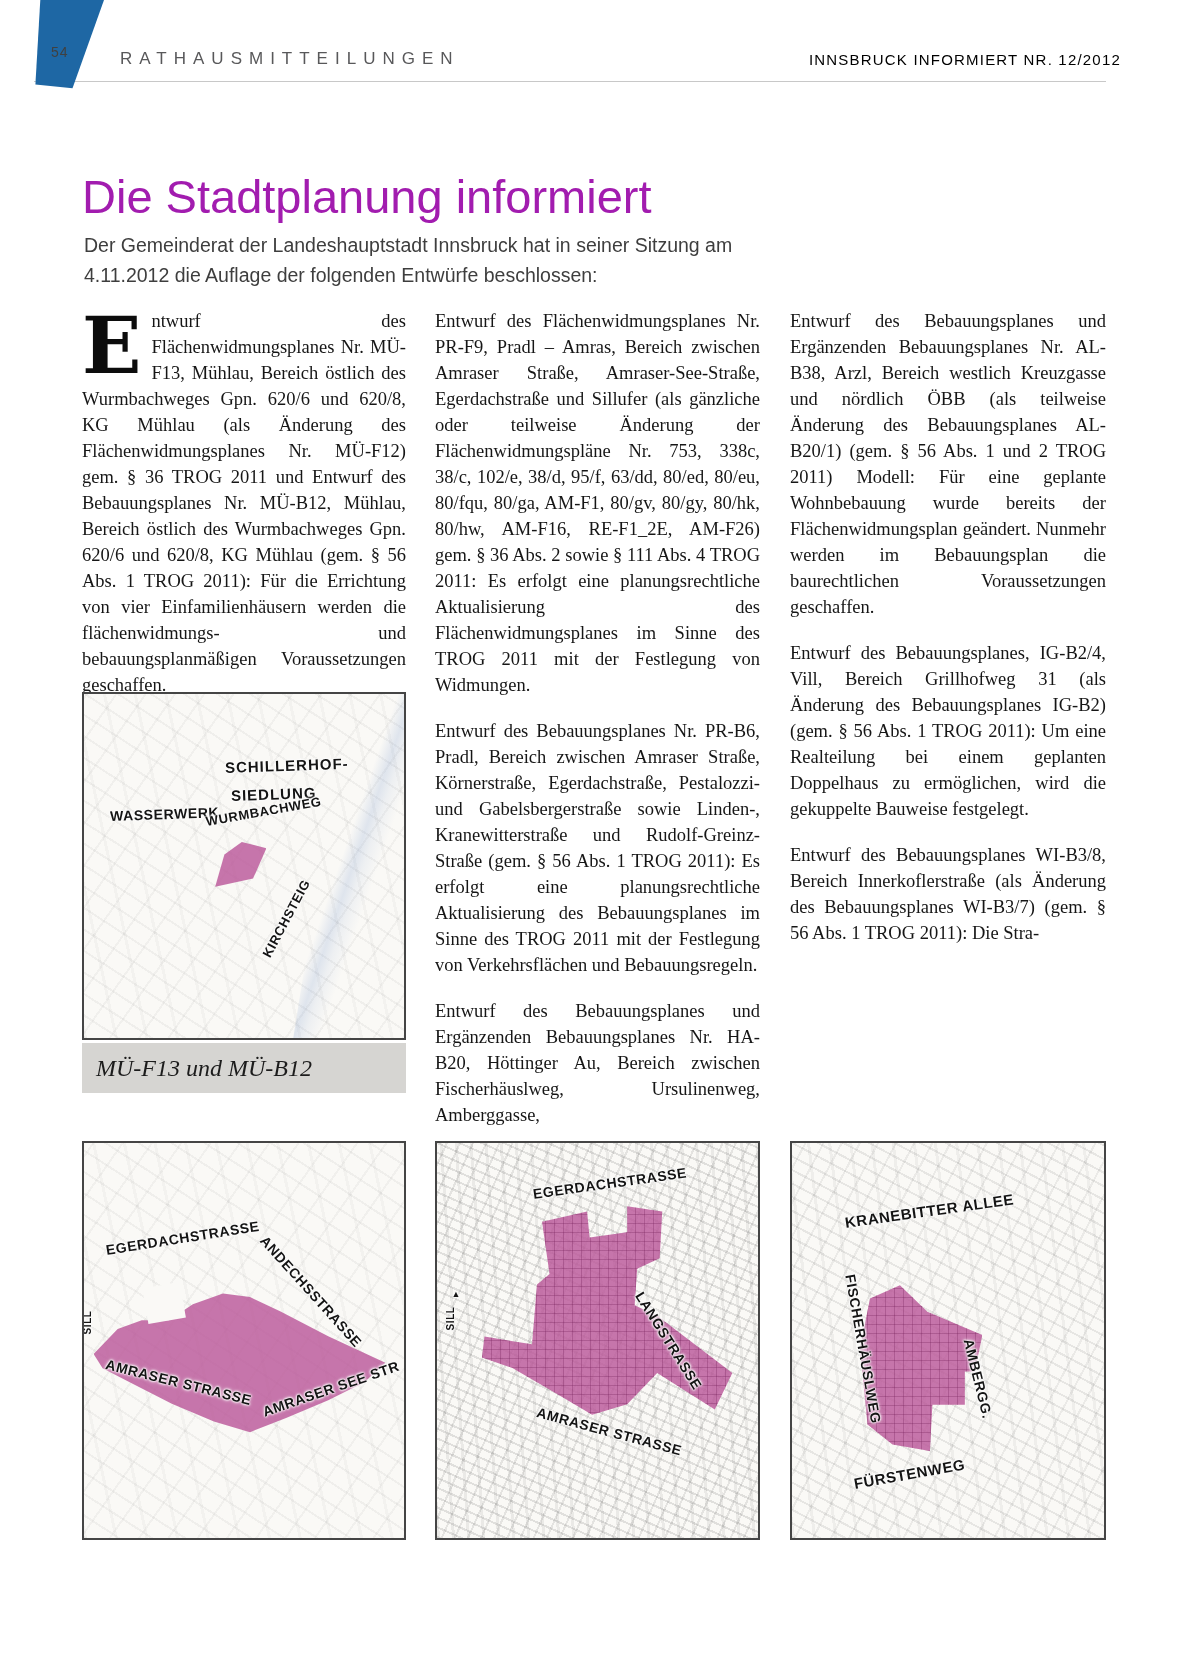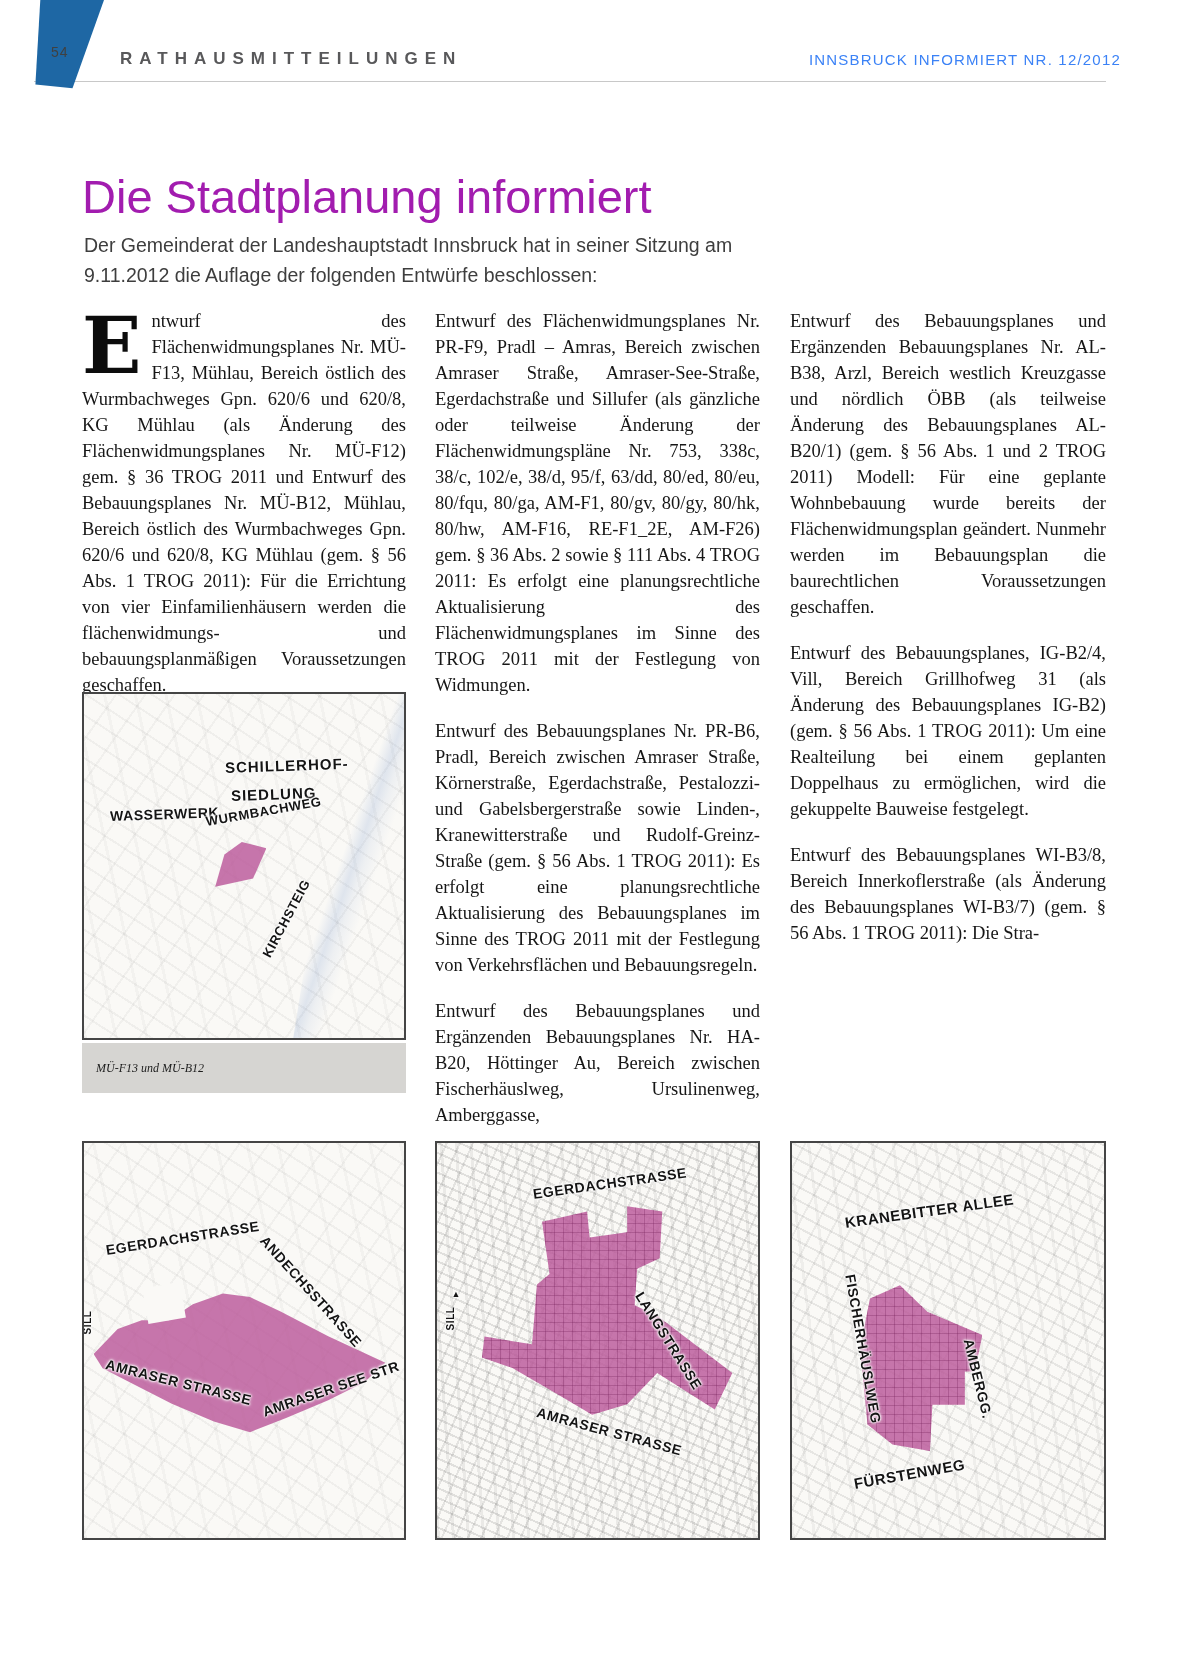--- a/index.html
+++ b/index.html
@@ -5,22 +5,22 @@
   html,body{margin:0;padding:0;background:#ffffff;}
   .page{position:relative;width:1181px;height:1654px;background:#ffffff;overflow:hidden;
         font-family:"Liberation Sans",sans-serif;}
 
   
   .header-rule{position:absolute;left:34px;top:81px;width:1072px;height:1px;background:#c8c8c8;}
   .page-tab{position:absolute;left:34px;top:0;width:70px;height:97px;background:#1e67a4;
             clip-path:polygon(9% 0,100% 0,55% 91%,2% 87%);}
   .page-num{position:absolute;left:51px;top:44px;color:#404040;font-size:14px;letter-spacing:1px;}
   .section-title{position:absolute;left:120px;top:49px;font-size:17px;letter-spacing:7px;
-                 color:#58585a;font-weight:700;}
-  .issue-info{position:absolute;right:60px;top:51px;font-size:15px;letter-spacing:1.2px;color:#3b82f6;}
+                 color:#58585a;font-weight:400;}
+  .issue-info{position:absolute;right:60px;top:51px;font-size:15px;letter-spacing:1.2px;color:#000000;}
 
   
   .article-title{position:absolute;left:82px;top:138px;font-size:47px;font-weight:300;
                  color:#a21caf;letter-spacing:0;}
   .article-lede{position:absolute;left:84px;top:210px;width:690px;font-size:19.5px;
                 line-height:30px;color:#3e3e3e;}
 
   
   .col{position:absolute;top:308px;font-family:"Liberation Serif",serif;font-size:18.5px;
        line-height:26px;color:#161616;text-align:justify;hyphens:auto;-webkit-hyphens:auto;}
@@ -46,21 +46,21 @@
       repeating-linear-gradient(83deg,rgba(60,60,60,.06) 0 3px,transparent 3px 21px);}
   .tex-dense::before{background-image:
       repeating-linear-gradient(24deg,rgba(50,50,50,.13) 0 2px,transparent 2px 9px),
       repeating-linear-gradient(-66deg,rgba(50,50,50,.11) 0 2px,transparent 2px 12px),
       repeating-linear-gradient(86deg,rgba(50,50,50,.08) 0 3px,transparent 3px 15px);}
   .river{position:absolute;right:4%;top:-6%;width:22%;height:112%;
          background:linear-gradient(100deg,transparent 38%,rgba(125,155,205,.22) 48%,
                     rgba(125,155,205,.10) 55%,transparent 66%);transform:rotate(9deg);}
   .caption-bar{height:50px;margin-top:3px;background:#d6d5d2;display:flex;align-items:center;
                padding-left:14px;box-sizing:border-box;font-family:"Liberation Serif",serif;
-               font-style:italic;font-size:12px;color:#1c1c1c;}
+               font-style:italic;font-size:24px;color:#1c1c1c;}
 
   .zone{position:absolute;background-color:rgba(187,88,154,.82);}
   .zone-grid{background-image:
       repeating-linear-gradient(0deg,rgba(115,30,88,.30) 0 1px,transparent 1px 9px),
       repeating-linear-gradient(90deg,rgba(115,30,88,.30) 0 1px,transparent 1px 9px);}
   #zone-mu{left:41%;top:43%;width:16%;height:13%;
            clip-path:polygon(0 100%,18% 28%,52% 0,100% 14%,74% 82%);}
   #zone-f9{left:3%;top:30%;width:94%;height:45%;clip-path:polygon(0% 52%,8% 38%,16% 33%,25% 33%,
            33% 24%,43% 18%,52% 20%,62% 28%,78% 42%,97% 57%,90% 68%,78% 78%,64% 88%,52% 96%,
            40% 90%,26% 80%,12% 68%,3% 60%);}
@@ -109,21 +109,21 @@
 
 <div class="page">
 
   <div class="header-rule"></div>
   <div class="page-tab"></div>
   <span class="page-num">54</span>
   <span class="section-title">RATHAUSMITTEILUNGEN</span>
   <span class="issue-info">INNSBRUCK INFORMIERT NR. 12/2012</span>
 
   <h1 class="article-title">Die Stadtplanung informiert</h1>
-  <p class="article-lede">Der Gemeinderat der Landeshauptstadt Innsbruck hat in seiner Sitzung am 9.11.2012 die Auflage der folgenden Entwürfe beschlossen:</p>
+  <p class="article-lede">Der Gemeinderat der Landeshauptstadt Innsbruck hat in seiner Sitzung am 4.11.2012 die Auflage der folgenden Entwürfe beschlossen:</p>
 
   <div class="col" id="col1">
     <p><span class="dropcap">E</span><span>ntwurf des Flächenwidmungsplanes Nr. MÜ-F13, Mühlau, Bereich östlich des Wurmbachweges Gpn. 620/6 und 620/8, KG Mühlau (als Änderung des Flächenwidmungsplanes Nr. MÜ-F12) gem. § 36 TROG 2011 und Entwurf des Bebauungsplanes Nr. MÜ-B12, Mühlau, Bereich östlich des Wurmbachweges Gpn. 620/6 und 620/8, KG Mühlau (gem. § 56 Abs. 1 TROG 2011): Für die Errichtung von vier Einfamilienhäusern werden die flächenwidmungs- und bebauungsplanmäßigen Voraussetzungen geschaffen.</span></p>
   </div>
 
   <div class="col" id="col2">
     <p>Entwurf des Flächenwidmungsplanes Nr. PR-F9, Pradl – Amras, Bereich zwischen Amraser Straße, Amraser-See-Straße, Egerdachstraße und Sillufer (als gänzliche oder teilweise Änderung der Flächenwidmungspläne Nr. 753, 338c, 38/c, 102/e, 38/d, 95/f, 63/dd, 80/ed, 80/eu, 80/fqu, 80/ga, AM-F1, 80/gv, 80/gy, 80/hk, 80/hw, AM-F16, RE-F1_2E, AM-F26) gem. § 36 Abs. 2 sowie § 111 Abs. 4 TROG 2011: Es erfolgt eine planungsrechtliche Aktualisierung des Flächenwidmungsplanes im Sinne des TROG 2011 mit der Festlegung von Widmungen.</p>
     <p>Entwurf des Bebauungsplanes Nr. PR-B6, Pradl, Bereich zwischen Amraser Straße, Körnerstraße, Egerdachstraße, Pestalozzi- und Gabelsbergerstraße sowie Linden-, Kranewitterstraße und Rudolf-Greinz-Straße (gem. § 56 Abs. 1 TROG 2011): Es erfolgt eine planungsrechtliche Aktualisierung des Bebauungsplanes im Sinne des TROG 2011 mit der Festlegung von Verkehrsflächen und Bebauungsregeln.</p>
     <p>Entwurf des Bebauungsplanes und Ergänzenden Bebauungsplanes Nr. HA-B20, Höttinger Au, Bereich zwischen Fischerhäuslweg, Ursulinenweg, Amberggasse,</p>
   </div>

